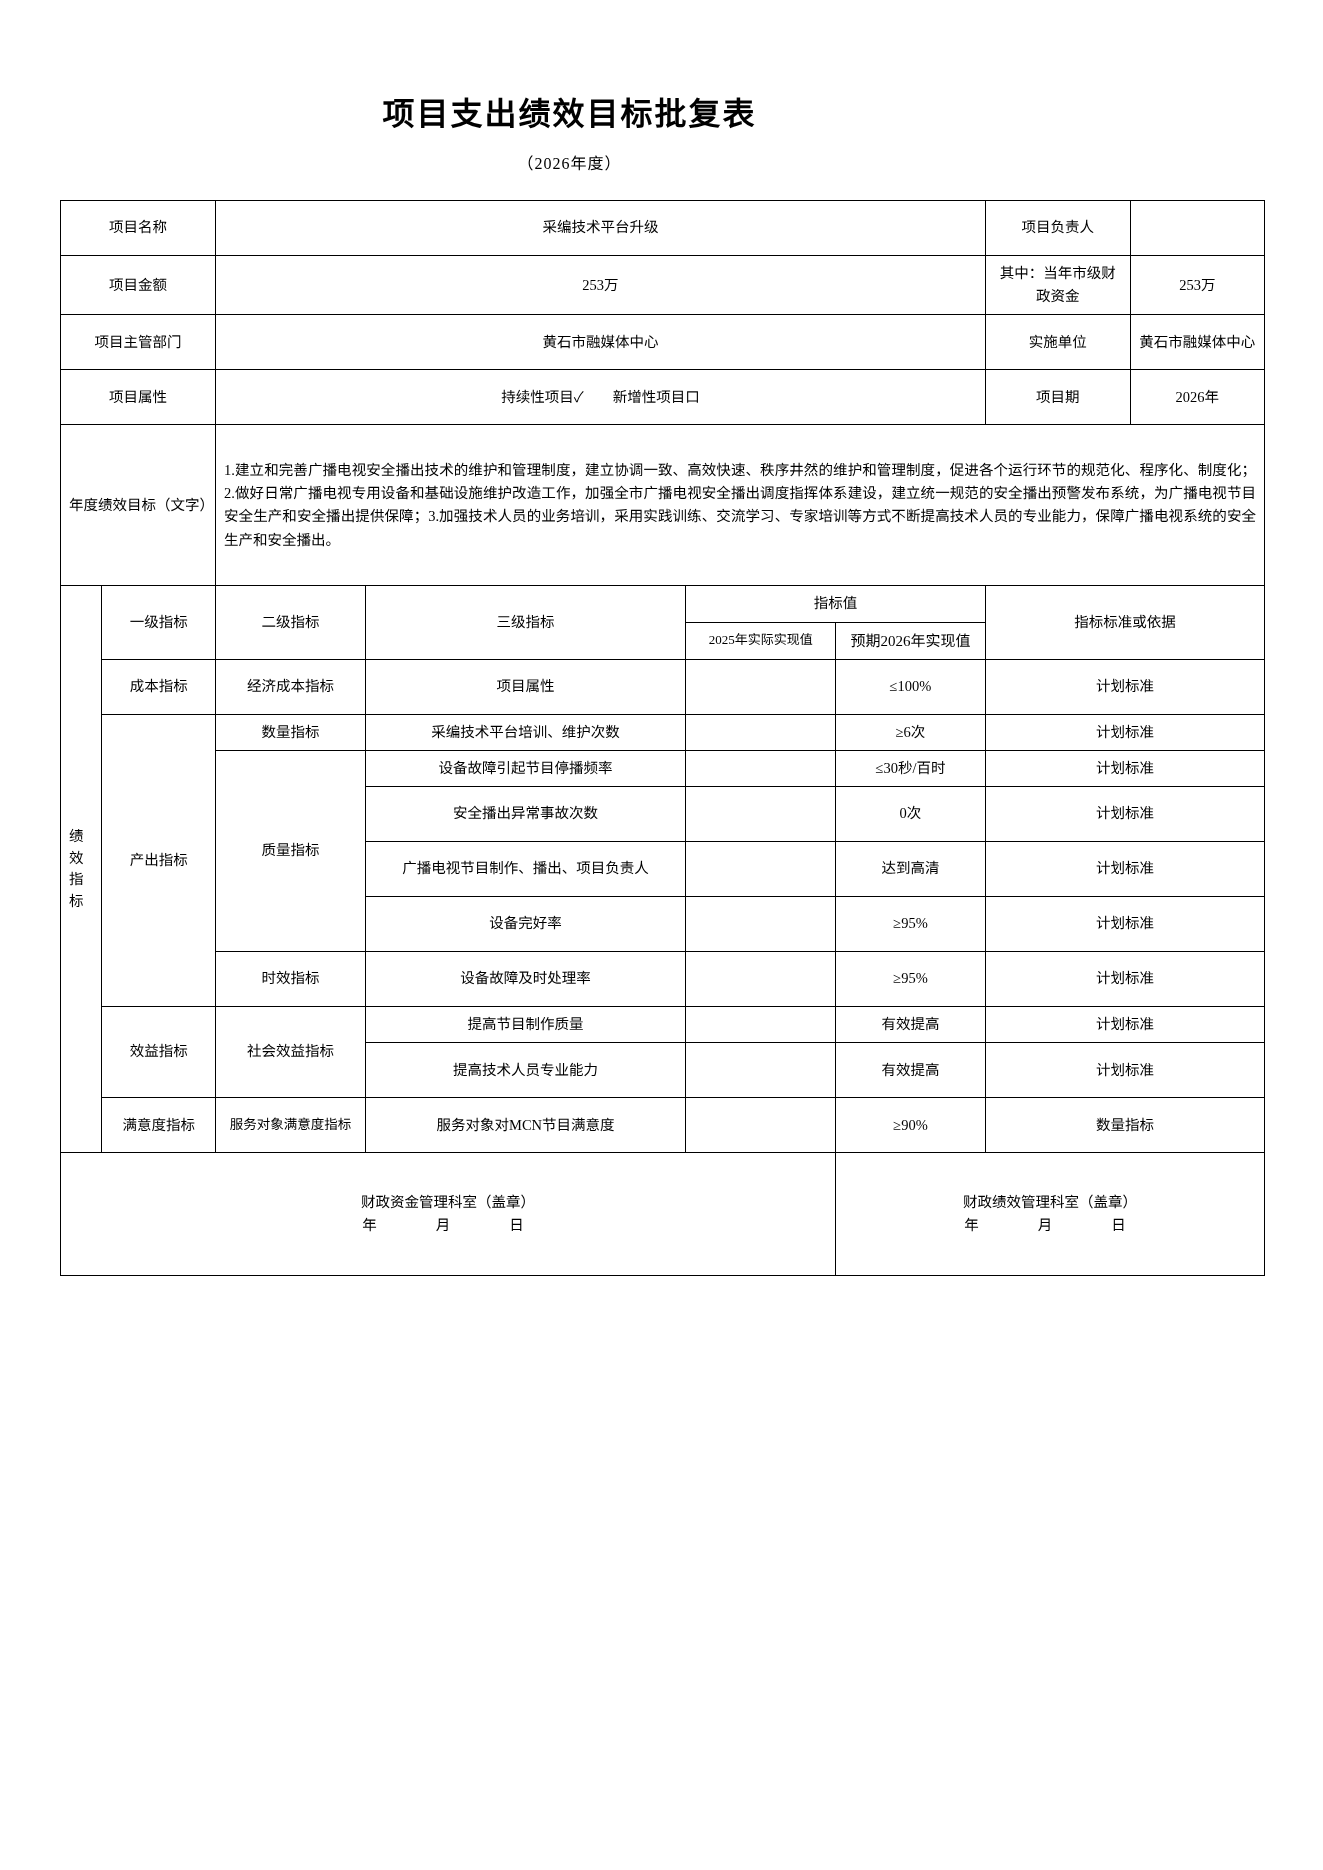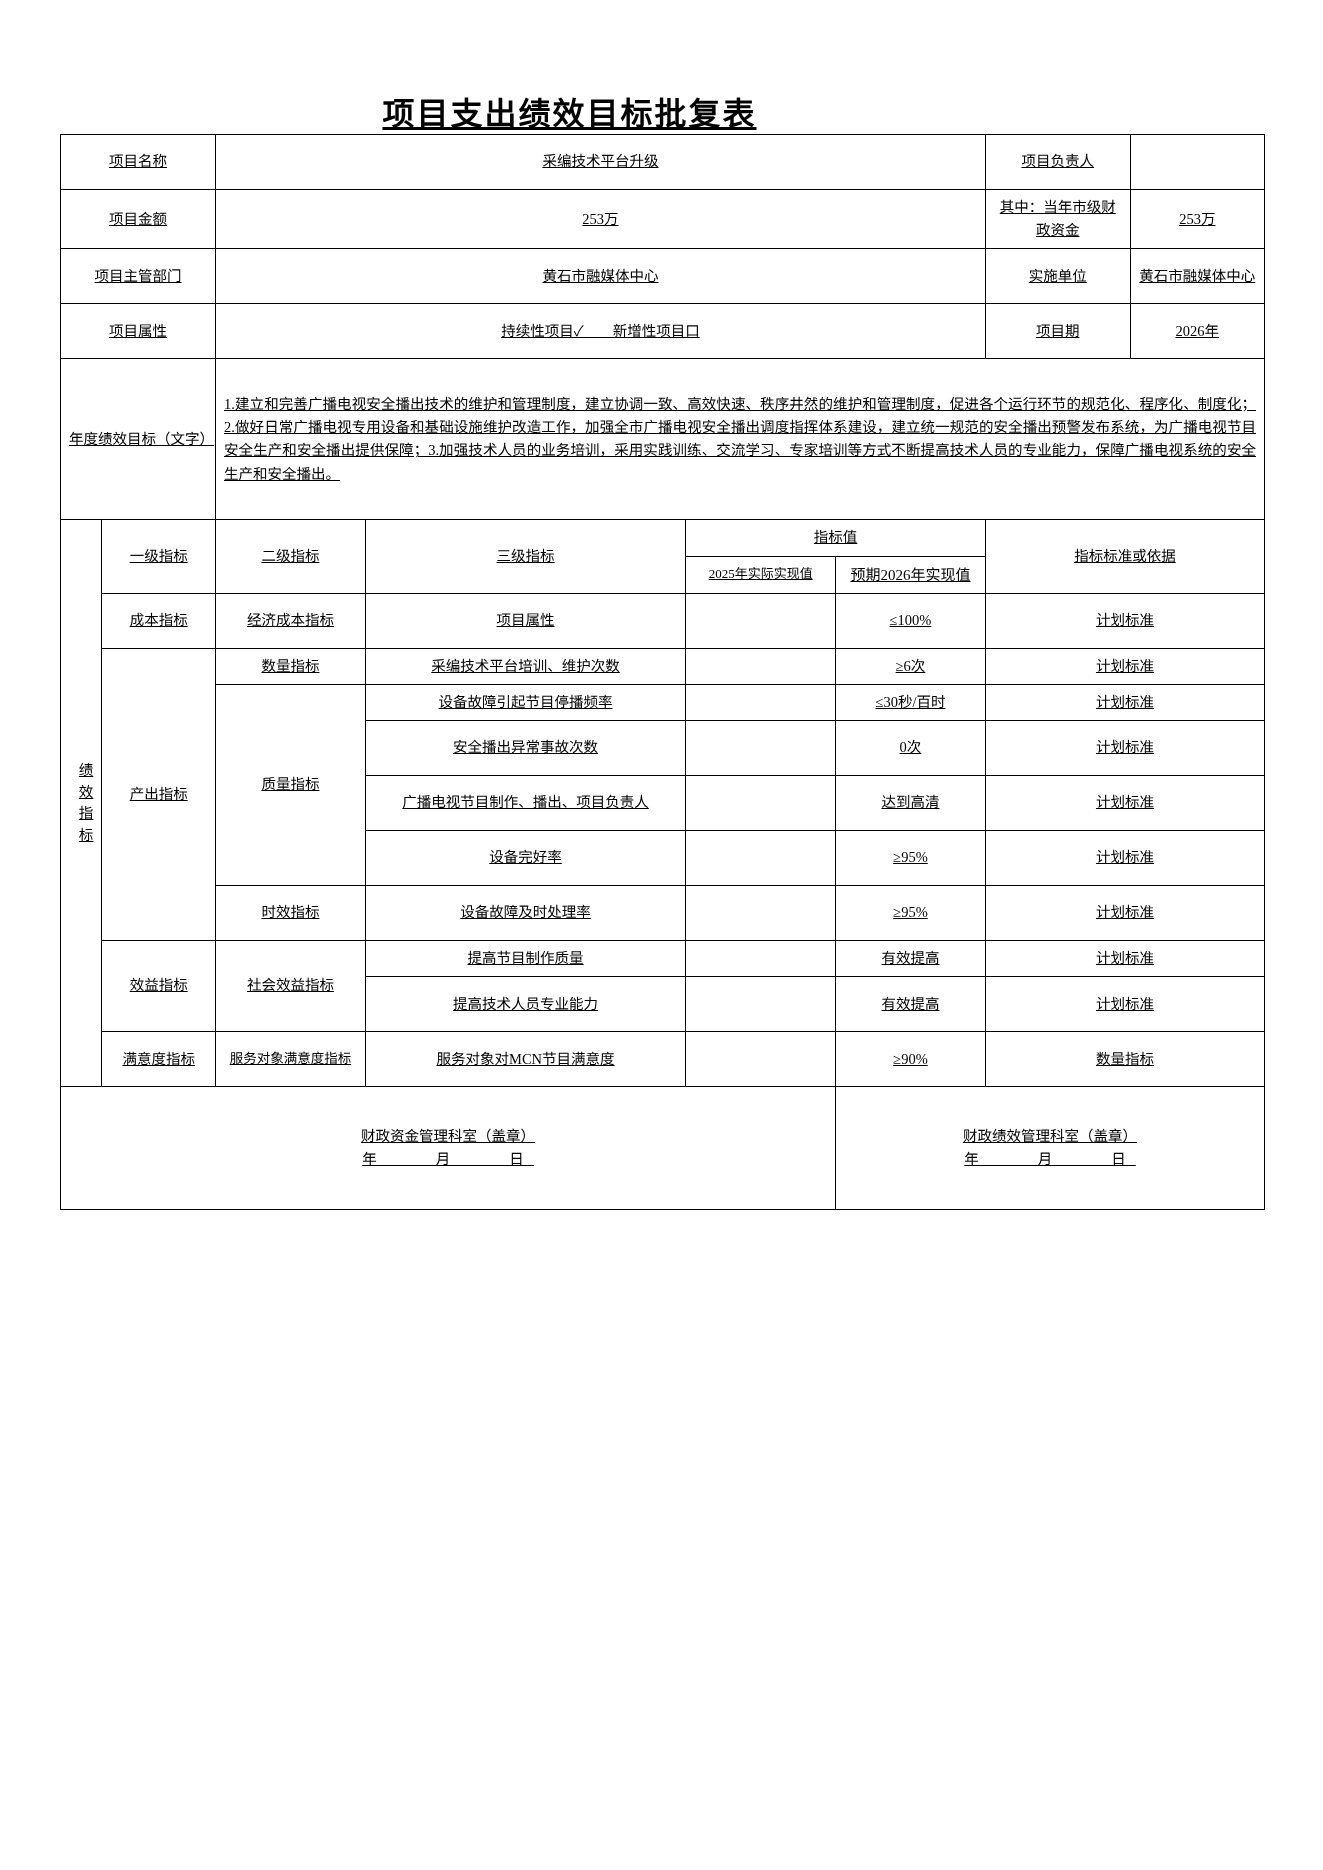--- a/index.html
+++ b/index.html
@@ -13,21 +13,20 @@
     min-height: 1870px;
     font-family: "Liberation Serif", "DejaVu Serif", serif;
     color: #000000;
   }
   .page {
     width: 1139px;
     min-height: 1870px;
     box-sizing: border-box;
     padding: 70px 60px 16px 60px;
     position: relative;
-    text-decoration: underline;
   }
   .doc-title {
     text-align: center;
     font-family: "Liberation Sans", "DejaVu Sans", sans-serif;
     font-weight: bold;
     font-size: 32px;
     letter-spacing: 2px;
     margin: 18px 0 0 0;
   }
   .doc-subtitle {
@@ -52,21 +51,21 @@
   .ctr { text-align: center; }
   .tall { height: 42px; }
   .goal-text {
     text-align: justify;
     line-height: 1.85;
     font-size: 14.5px;
     padding: 12px 14px;
     text-indent: 0;
   }
   .vert-label {
-    text-align: right;
+    text-align: left;
     line-height: 1.5;
     font-size: 14.5px;
   }
   .stamp-cell {
     height: 110px;
     text-align: center;
     vertical-align: middle;
     font-size: 15px;
     line-height: 2.1;
     margin-left: 27px;
@@ -75,20 +74,21 @@
     letter-spacing: 10px;
   }
   .small-pad { padding: 4px 6px; }
 </style>
 </head>
 <body>
 
 <div class="page">
 
   <h1 class="doc-title">项目支出绩效目标批复表</h1>
+  <div class="doc-subtitle">（2026年度）</div>
 
   <table class="main">
     <colgroup>
       <col style="width:40px">
       <col style="width:110px">
       <col style="width:145px">
       <col style="width:310px">
       <col style="width:145px">
       <col style="width:145px">
       <col style="width:140px">

